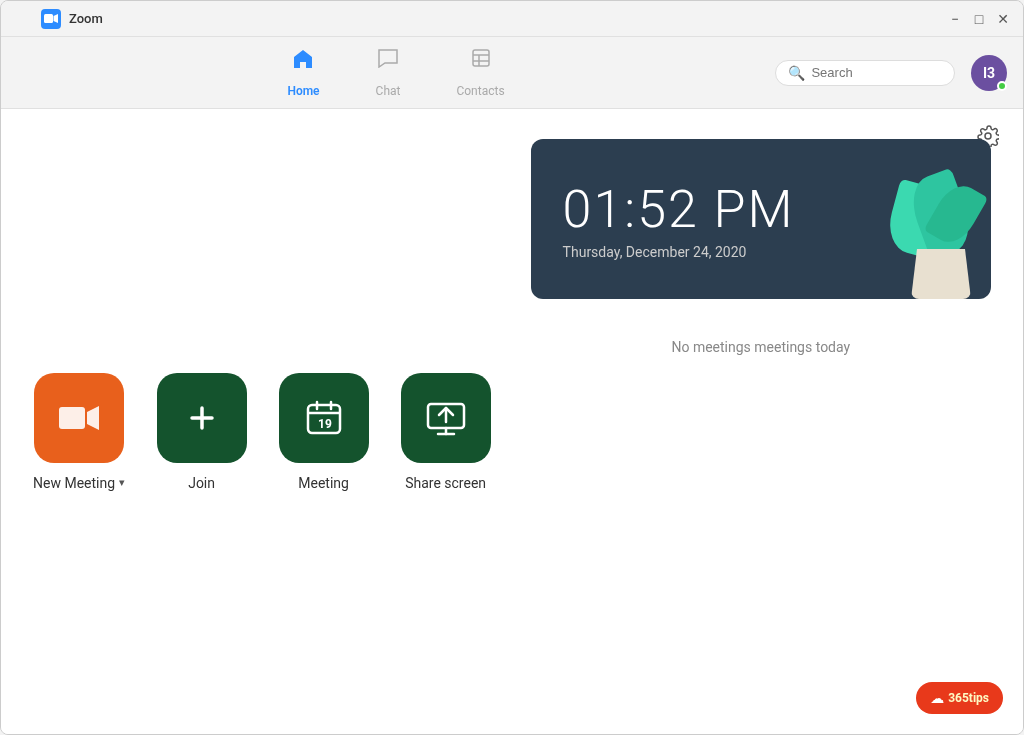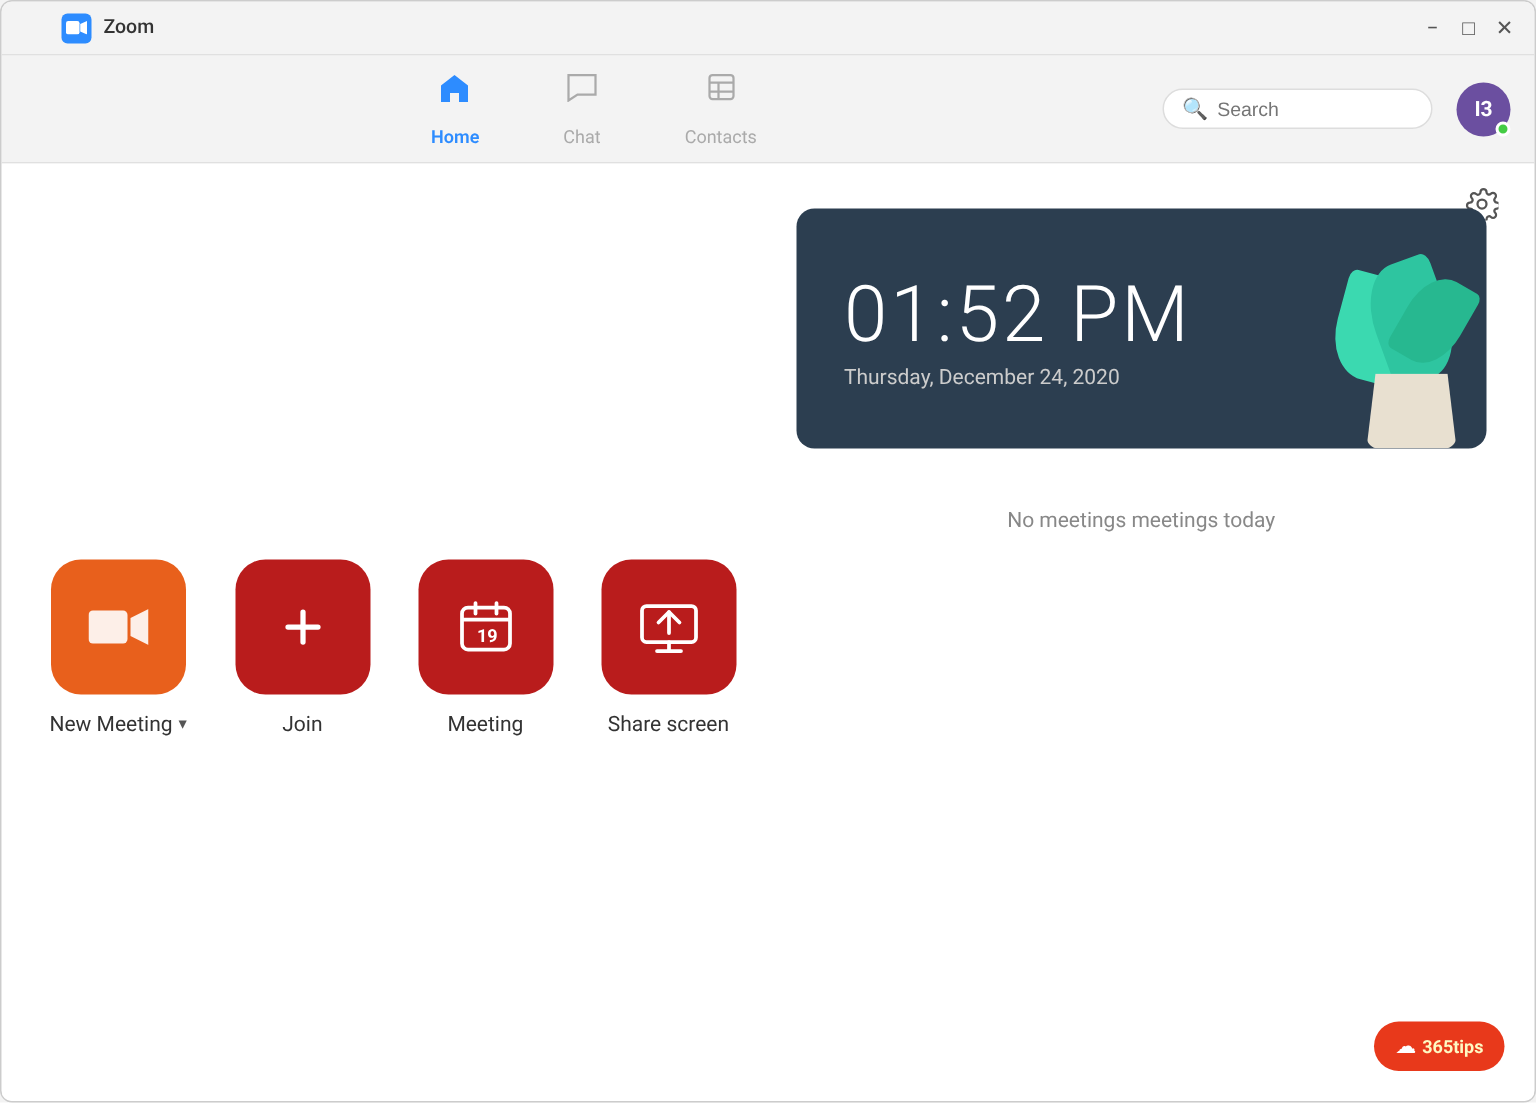--- a/index.html
+++ b/index.html
@@ -189,21 +189,21 @@
       width: 90px;
       height: 90px;
       border-radius: 20px;
       display: flex;
       align-items: center;
       justify-content: center;
       font-size: 36px;
       color: white;
     }
     .action-icon.orange { background: #E8601C; }
-    .action-icon.blue { background: #b91c1c; }
+    .action-icon.blue { background: #14532d; }
     .action-label {
       font-size: 14px;
       color: #333;
       display: flex;
       align-items: center;
       gap: 4px;
     }
     .action-label .chevron {
       font-size: 11px;
       color: #555;

